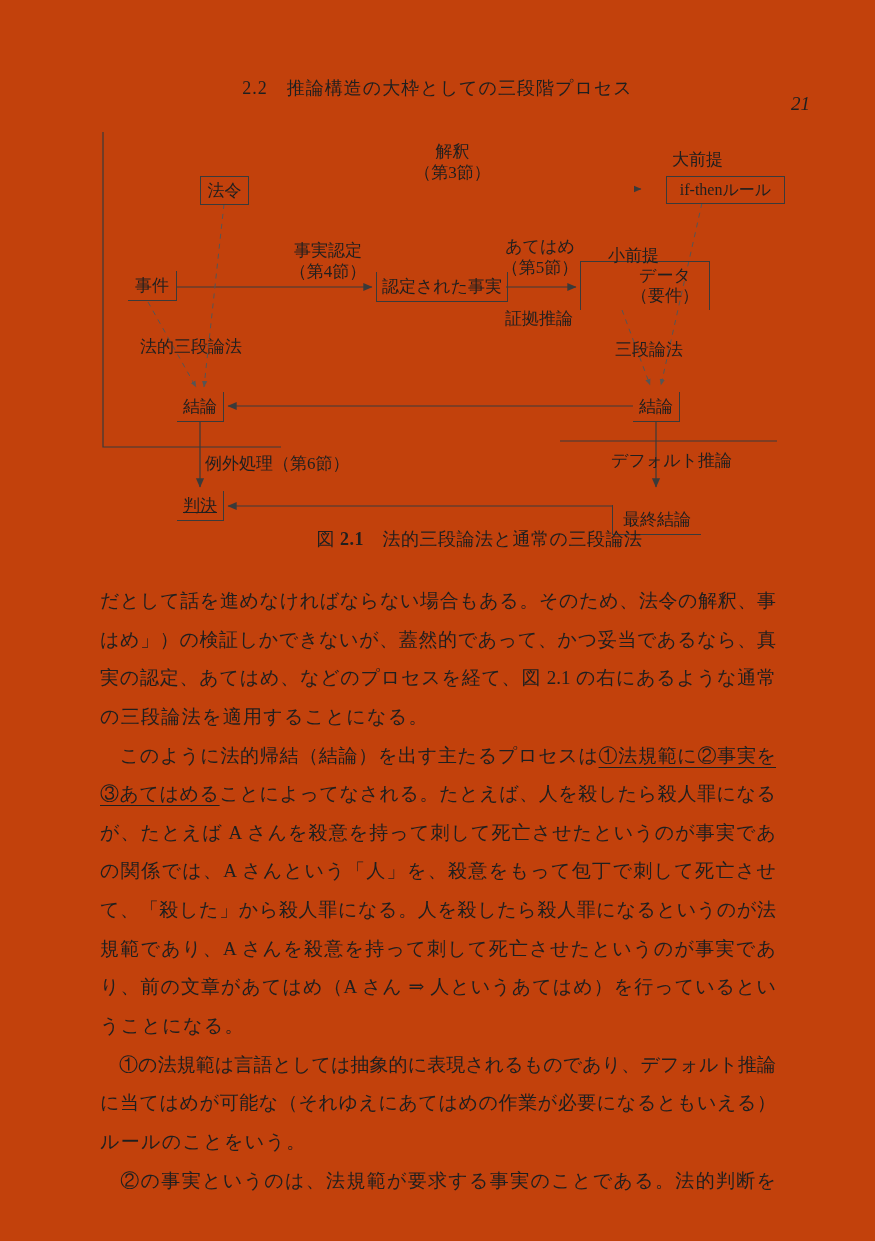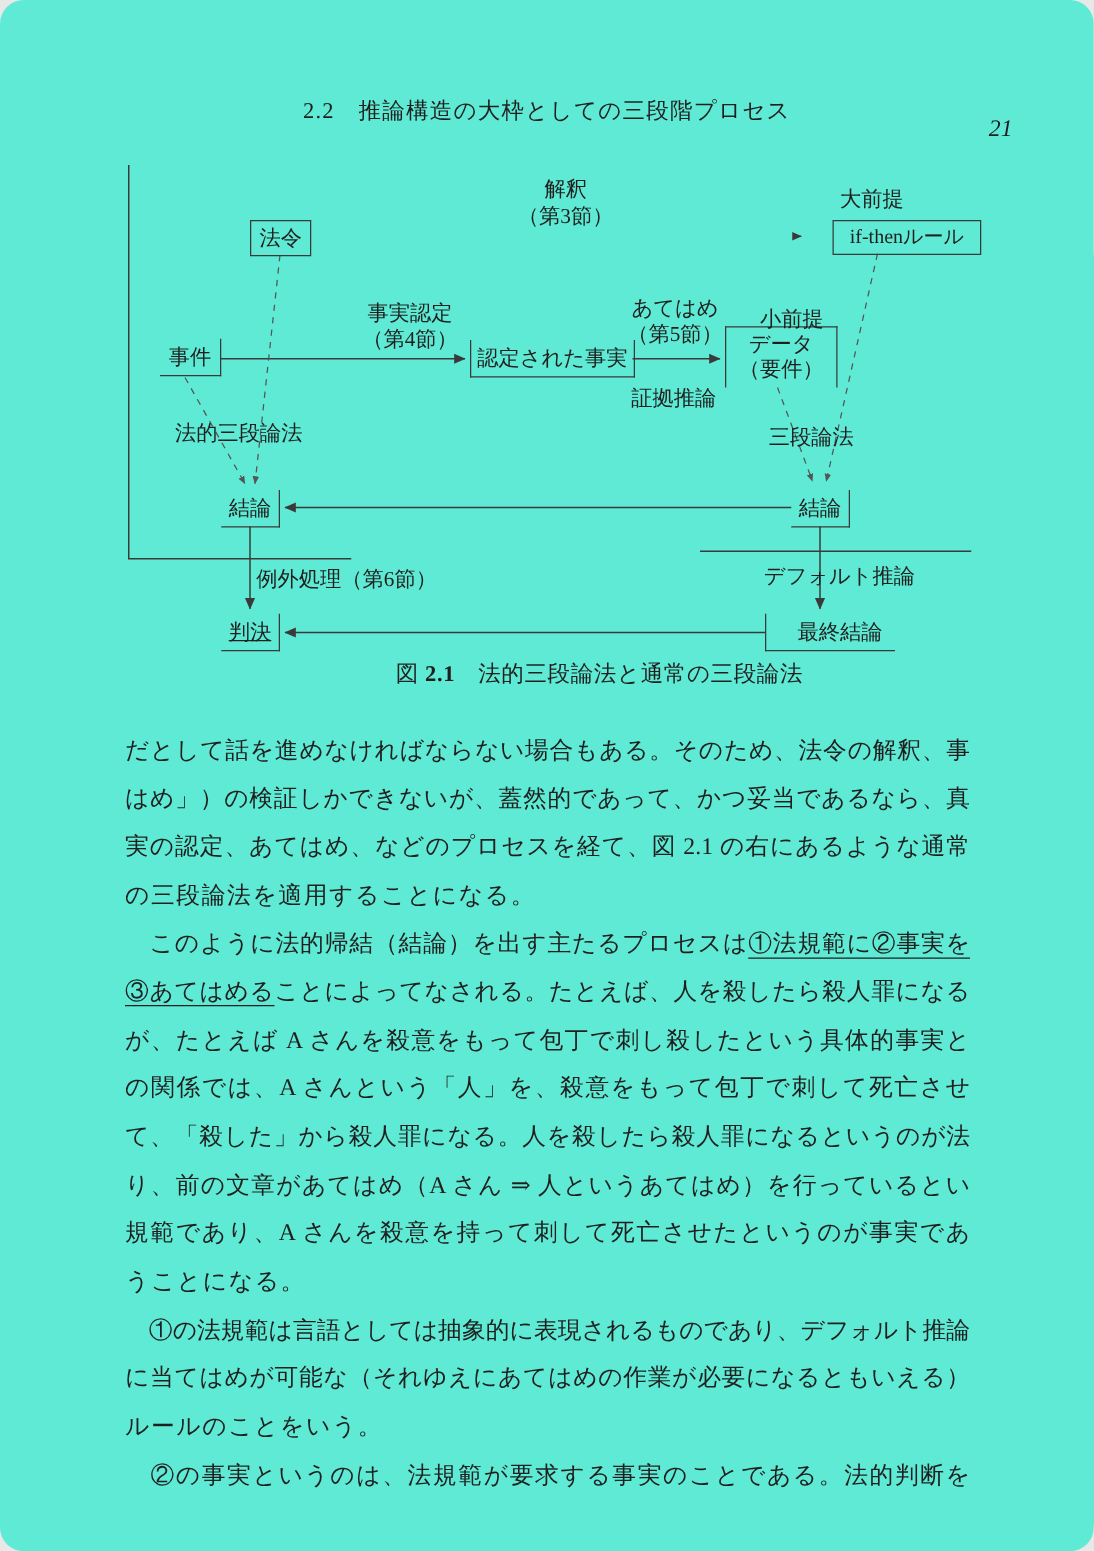--- a/index.html
+++ b/index.html
@@ -1,17 +1,17 @@
 <!DOCTYPE html>
 <html><head>
 <meta charset="utf-8">
 <style>
   html,body{margin:0;padding:0;background:#e8e8e8;}
-  #page{position:relative;width:875px;height:1241px;background:#5eead4;overflow:hidden;
-        font-family:"Liberation Serif","DejaVu Serif",serif;color:#1f1f1f;border-radius:19px;}
+  #page{position:relative;width:875px;height:1241px;background:#c2410c;overflow:hidden;
+        font-family:"Liberation Serif","DejaVu Serif",serif;color:#1f1f1f;}
   
   #running-head{position:absolute;top:76px;left:0;width:875px;text-align:center;
         font-size:18px;letter-spacing:1px;}
   #page-number{position:absolute;top:75px;left:750px;width:60px;text-align:right;
         font-size:19px;font-style:italic;margin-top:18px;}
   
   #figure{position:absolute;left:0;top:0;width:875px;height:570px;}
   #fig-lines{position:absolute;left:0;top:0;}
   .fbox{position:absolute;display:flex;align-items:center;justify-content:center;
         font-size:17px;line-height:20px;text-align:center;background:transparent;}
@@ -71,28 +71,28 @@
       <line x1="224" y1="204" x2="204" y2="387" stroke="#555" stroke-width="1" stroke-dasharray="5 5" marker-end="url(#ahd)"></line>
       <line x1="148" y1="302" x2="196" y2="387" stroke="#555" stroke-width="1" stroke-dasharray="5 5" marker-end="url(#ahd)"></line>
       <line x1="622" y1="310" x2="650" y2="385" stroke="#555" stroke-width="1" stroke-dasharray="5 5" marker-end="url(#ahd)"></line>
       <line x1="702" y1="203" x2="661" y2="385" stroke="#555" stroke-width="1" stroke-dasharray="5 5" marker-end="url(#ahd)"></line>
     </svg>
 
     <div class="fbox b-full" style="left:200px;top:176px;width:47px;height:27px;">法令</div>
     <div class="fbox b-full" style="left:666px;top:176px;width:117px;height:26px;font-size:16px;">if-thenルール</div>
     <div class="fbox b-rb" style="left:128px;top:271px;width:48px;height:29px;">事件</div>
     <div class="fbox b-lrb" style="left:376px;top:272px;width:130px;height:29px;">認定された事実</div>
-    <div class="fbox b-tlr" style="left:580px;top:261px;width:88px;height:48px;flex-direction:column;">
+    <div class="fbox b-tlr" style="left:580px;top:261px;width:88px;height:48px;flex-direction:column;padding-left:40px;">
       <span>データ</span>
       <span>（要件）</span>
     </div>
     <div class="fbox b-rb" style="left:177px;top:392px;width:46px;height:29px;">結論</div>
     <div class="fbox b-rb" style="left:633px;top:392px;width:46px;height:29px;">結論</div>
     <div class="fbox b-rb" style="left:177px;top:491px;width:46px;height:29px;text-decoration:underline;">判決</div>
-    <div class="fbox b-lb" style="left:612px;top:491px;width:88px;height:29px;padding-left:15px;">最終結論</div>
+    <div class="fbox b-lb" style="left:612px;top:505px;width:88px;height:29px;">最終結論</div>
 
     <div class="flabel center" style="left:395px;top:141px;width:115px;">
       <span>解釈</span><br>
       <span>（第3節）</span>
     </div>
     <div class="flabel" style="left:672px;top:149px;">大前提</div>
     <div class="flabel center" style="left:276px;top:240px;width:104px;">
       <span>事実認定</span><br>
       <span>（第4節）</span>
     </div>
@@ -112,25 +112,25 @@
     </div>
   </div>
 
   <div id="body-text">
       <div class="bline j"><span>だとして話を進めなければならない場合もある。そのため、法令の解釈、事</span></div>
       <div class="bline j"><span>はめ」）の検証しかできないが、蓋然的であって、かつ妥当であるなら、真</span></div>
       <div class="bline j"><span>実の認定、あてはめ、などのプロセスを経て、図 2.1 の右にあるような通常</span></div>
       <div class="bline"><span>の三段論法を適用することになる。</span></div>
       <div class="bline j"><span>　このように法的帰結（結論）を出す主たるプロセスは</span><span class="u">①法規範に②事実を</span></div>
       <div class="bline j"><span class="u">③あてはめる</span><span>ことによってなされる。たとえば、人を殺したら殺人罪になる</span></div>
-      <div class="bline j"><span>が、たとえば A さんを殺意をもって包丁で刺し殺したという具体的事実と</span></div>
+      <div class="bline j"><span>が、たとえば A さんを殺意を持って刺して死亡させたというのが事実であ</span></div>
       <div class="bline j"><span>の関係では、A さんという「人」を、殺意をもって包丁で刺して死亡させ</span></div>
       <div class="bline j"><span>て、「殺した」から殺人罪になる。人を殺したら殺人罪になるというのが法</span></div>
+      <div class="bline j"><span>規範であり、A さんを殺意を持って刺して死亡させたというのが事実であ</span></div>
       <div class="bline j"><span>り、前の文章があてはめ（A さん ⇒ 人というあてはめ）を行っているとい</span></div>
-      <div class="bline j"><span>規範であり、A さんを殺意を持って刺して死亡させたというのが事実であ</span></div>
       <div class="bline"><span>うことになる。</span></div>
       <div class="bline j"><span>　①の法規範は言語としては抽象的に表現されるものであり、デフォルト推論</span></div>
       <div class="bline j"><span>に当てはめが可能な（それゆえにあてはめの作業が必要になるともいえる）</span></div>
       <div class="bline"><span>ルールのことをいう。</span></div>
       <div class="bline j"><span>　②の事実というのは、法規範が要求する事実のことである。法的判断を</span></div>
     </div>
 
 </div>
 
 </body></html>

